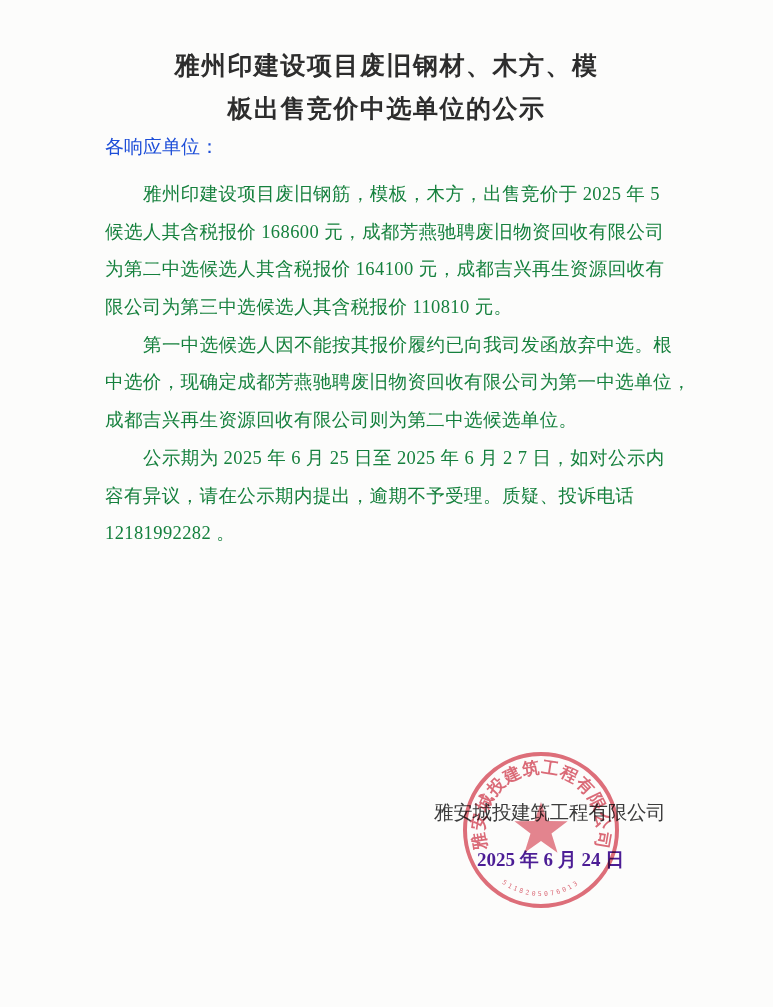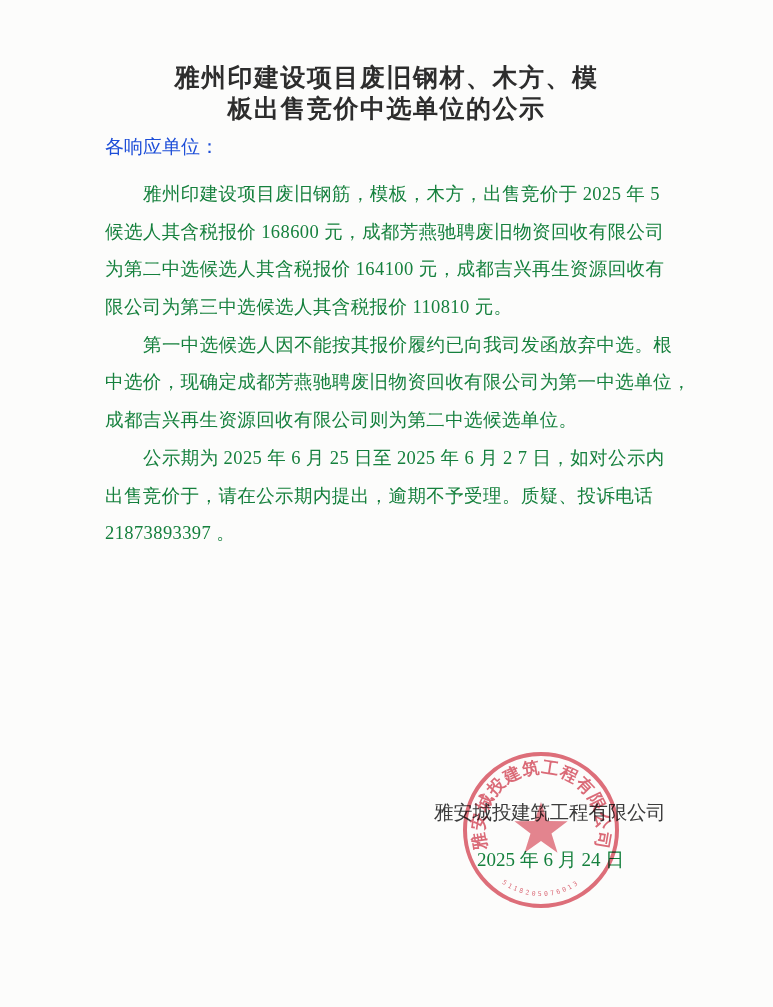--- a/index.html
+++ b/index.html
@@ -14,21 +14,21 @@
   .title-line{
     position:absolute;left:0;width:773px;
     text-align:center;
     font-family:"Liberation Sans", sans-serif;
     font-weight:700;
     font-size:25px;
     letter-spacing:1.5px;
     color:#2d2d2d;
     white-space:nowrap;
   }
-  #title1{top:61px;}
+  #title1{top:49px;}
   #title2{top:92px;}
   .salutation{
     position:absolute;left:105px;top:134px;
     font-size:19px;color:#1d4ed8;white-space:nowrap;
     font-family:"Liberation Serif", serif;
   }
   .body-block{
     position:absolute;left:105px;top:176px;width:600px;
   }
   .bline{
@@ -40,22 +40,23 @@
   }
   .bline.indent{padding-left:38px;}
   .sig-company{
     position:absolute;left:434px;top:799px;
     font-size:19.5px;color:#3c3c3c;
     letter-spacing:-0.2px;
     white-space:nowrap;
   }
   .sig-date{
     position:absolute;left:477px;top:847px;
-    font-size:19px;color:#15803d;
+    font-size:19px;color:#4c1d95;
     white-space:nowrap;
+    font-weight:bold;
   }
   .stamp{
     position:absolute;left:441px;top:730px;
     width:200px;height:200px;
     mix-blend-mode:multiply;
     opacity:0.82;
     pointer-events:none;
   }
   .stamp .ring{fill:none;stroke:#d94f5e;stroke-width:4;}
   .stamp .star{fill:#dd5a68;opacity:0.9;}
@@ -78,22 +79,22 @@
 
   <div class="body-block">
       <div class="bline indent">雅州印建设项目废旧钢筋，模板，木方，出售竞价于 2025 年 5</div>
       <div class="bline">候选人其含税报价 168600 元，成都芳燕驰聘废旧物资回收有限公司</div>
       <div class="bline">为第二中选候选人其含税报价 164100 元，成都吉兴再生资源回收有</div>
       <div class="bline">限公司为第三中选候选人其含税报价 110810 元。</div>
       <div class="bline indent">第一中选候选人因不能按其报价履约已向我司发函放弃中选。根</div>
       <div class="bline">中选价，现确定成都芳燕驰聘废旧物资回收有限公司为第一中选单位，</div>
       <div class="bline">成都吉兴再生资源回收有限公司则为第二中选候选单位。</div>
       <div class="bline indent">公示期为 2025 年 6 月 25 日至 2025 年 6 月 2 7 日，如对公示内</div>
-      <div class="bline">出售竞价于，请在公示期内提出，逾期不予受理。质疑、投诉电话</div>
-      <div class="bline">21873893397 。</div>
+      <div class="bline">容有异议，请在公示期内提出，逾期不予受理。质疑、投诉电话</div>
+      <div class="bline">12181992282 。</div>
     </div>
 
   <div class="sig-company">雅安城投建筑工程有限公司</div>
 
   <div class="sig-date">2025 年 6 月 24 日</div>
 
   <svg class="stamp" viewBox="0 0 200 200" aria-hidden="true">
     <circle class="ring" cx="100" cy="100" r="76"></circle>
     <polygon class="star" points="100,72 106.5,91.1 126.6,91.35 110.5,103.4 116.5,122.7 100,111 83.5,122.7 89.5,103.4 73.4,91.35 93.5,91.1"></polygon>
     <defs>

